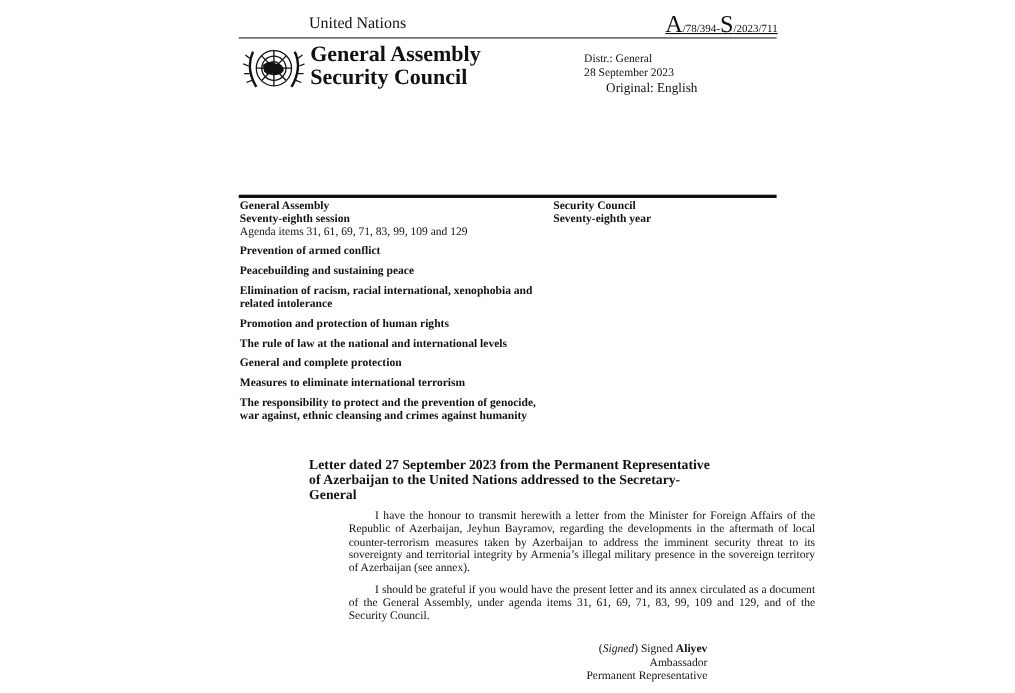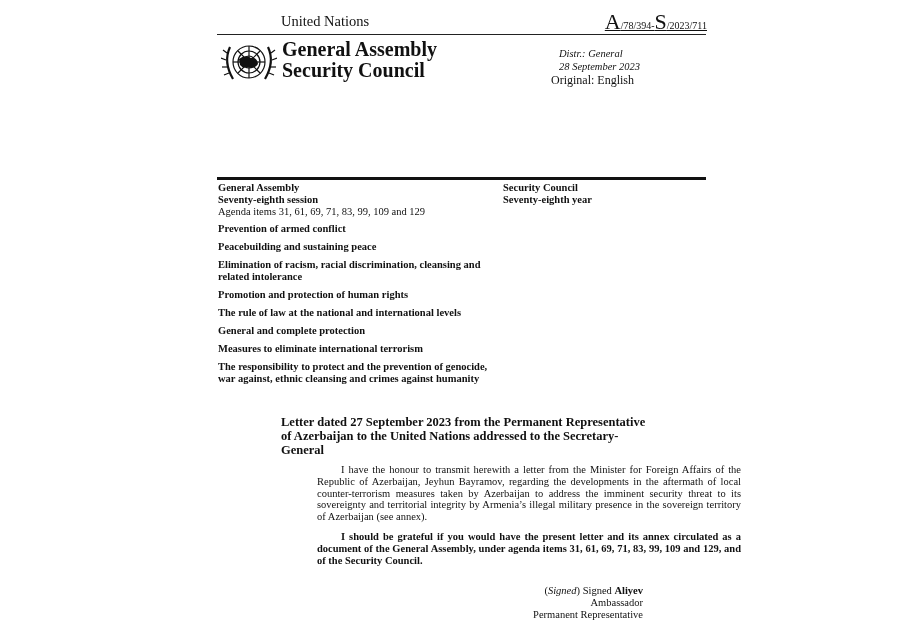--- a/index.html
+++ b/index.html
@@ -8,32 +8,32 @@
     font-family: "Liberation Serif", "DejaVu Serif", serif; color: #111111;
   }
   .abs { position: absolute; }
   .un-label { left: 281px; top: 13px; font-size: 14.5px; }
   .symbol { right: 216px; top: 9px; white-space: nowrap; text-decoration: underline; }
   .symbol .big { font-size: 22px; }
   .symbol .small { font-size: 10px; }
   .rule-thin { left: 217px; top: 34px; width: 489px; height: 1px; background: #222; }
   .logo { left: 221px; top: 39px; width: 56px; height: 46px; }
   .organ { left: 282px; top: 39px; font-size: 20px; font-weight: bold; line-height: 21px; }
-  .distr { left: 559px; top: 47px; font-size: 10.5px; line-height: 13px; font-style: italic; }
+  .distr { left: 531px; top: 47px; font-size: 10.5px; line-height: 13px; }
   .orig { left: 551px; top: 73px; font-size: 12px; }
   .rule-thick { left: 217px; top: 177px; width: 489px; height: 3px; background: #111; }
   .ga-block { left: 218px; top: 182px; font-size: 10.5px; line-height: 12px; }
   .sc-block { left: 503px; top: 182px; font-size: 10.5px; line-height: 12px; }
   .bold { font-weight: bold; }
   .items { left: 218px; top: 223px; width: 270px; font-size: 10.5px; line-height: 12px; font-weight: bold; }
   .items div { margin-bottom: 6px; }
   .letter-title { left: 281px; top: 415px; width: 370px; font-size: 12.5px; line-height: 14px; font-weight: bold; }
   .para { left: 281px; width: 424px; font-size: 10.5px; line-height: 11.8px; text-align: justify; text-indent: 24px; margin-left: 36px; }
   .p1 { top: 464px; }
-  .p2 { top: 531px; font-weight: bold; }
+  .p2 { top: 531px; }
   .sig { left: 480px; top: 585px; width: 163px; text-align: right; font-size: 10.5px; line-height: 12px; }
 </style>
 </head>
 <body>
 
 <div class="abs un-label">United Nations</div>
 
 <div class="abs symbol">
   <span class="big">A</span><span class="small">/78/394-</span><span class="big">S</span><span class="small">/2023/711</span>
 </div>
@@ -89,21 +89,21 @@
 </div>
 
 <div class="abs sc-block">
   <div class="bold">Security Council</div>
   <div class="bold">Seventy-eighth year</div>
 </div>
 
 <div class="abs items">
   <div>Prevention of armed conflict</div>
   <div>Peacebuilding and sustaining peace</div>
-  <div>Elimination of racism, racial discrimination, cleansing and related intolerance</div>
+  <div>Elimination of racism, racial international, xenophobia and related intolerance</div>
   <div>Promotion and protection of human rights</div>
   <div>The rule of law at the national and international levels</div>
   <div>General and complete protection</div>
   <div>Measures to eliminate international terrorism</div>
   <div>The responsibility to protect and the prevention of genocide, war against, ethnic cleansing and crimes against humanity</div>
 </div>
 
 <div class="abs letter-title">Letter dated 27 September 2023 from the Permanent Representative of Azerbaijan to the United Nations addressed to the Secretary-General</div>
 
 <div class="abs para p1">I have the honour to transmit herewith a letter from the Minister for Foreign Affairs of the Republic of Azerbaijan, Jeyhun Bayramov, regarding the developments in the aftermath of local counter-terrorism measures taken by Azerbaijan to address the imminent security threat to its sovereignty and territorial integrity by Armenia’s illegal military presence in the sovereign territory of Azerbaijan (see annex).</div>

